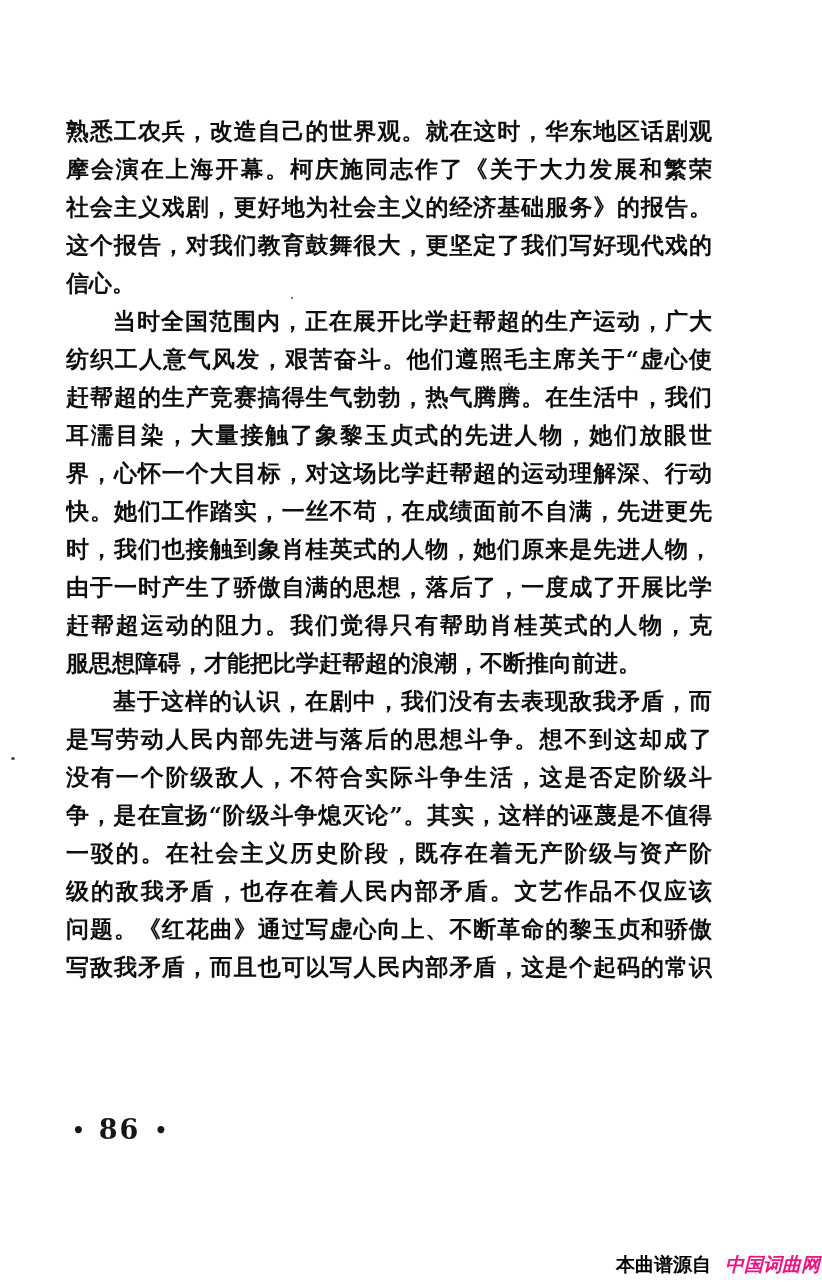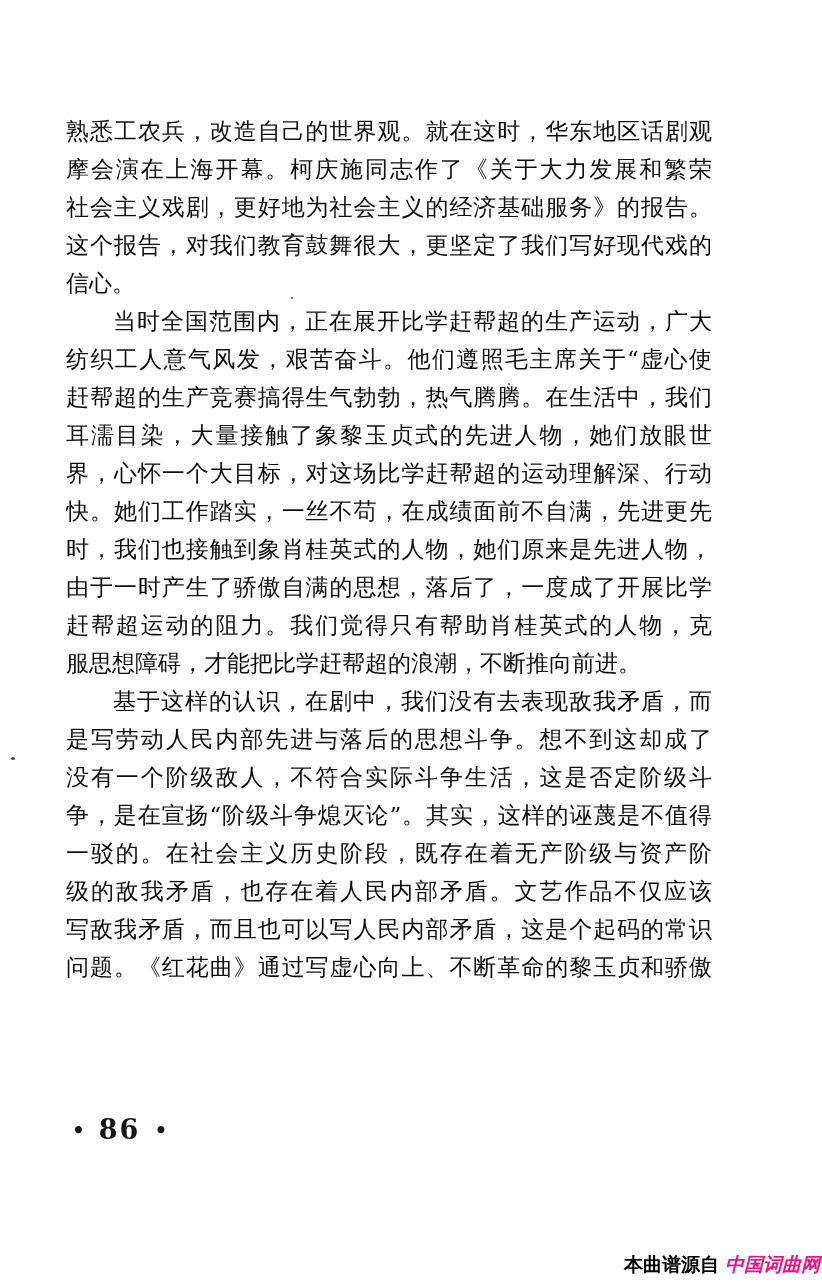--- a/index.html
+++ b/index.html
@@ -15,21 +15,21 @@
     background: #ffffff;
     overflow: hidden;
     font-family: "DejaVu Serif", "Liberation Serif", serif;
   }
   .text-block {
     position: absolute;
     left: 66px;
     top: 112px;
     width: 646px;
     font-size: 23px;
-    font-weight: 400;
+    font-weight: 700;
     color: #0e0e0e;
     letter-spacing: 0;
   }
   .para { margin: 0; }
   .line {
     height: 38px;
     line-height: 38px;
     text-align: justify;
     text-align-last: justify;
     text-justify: inter-character;
@@ -59,21 +59,21 @@
     line-height: 34px;
     margin: 0 14px;
     letter-spacing: 2px;
   }
   .watermark {
     position: absolute;
     right: 2px;
     top: 1252px;
     display: flex;
     align-items: baseline;
-    gap: 6px;
+    gap: 14px;
     font-family: "DejaVu Sans", "Liberation Sans", sans-serif;
     font-size: 19px;
     font-weight: bold;
     line-height: 24px;
     white-space: nowrap;
   }
   .watermark .wm-label { color: #000000; }
   .watermark .wm-site { color: #f0127e; }
   .speck {
     position: absolute;
@@ -109,22 +109,22 @@
         <div class="line">赶帮超运动的阻力。我们觉得只有帮助肖桂英式的人物，克</div>
         <div class="line no-stretch">服思想障碍，才能把比学赶帮超的浪潮，不断推向前进。</div>
       </div>
       <div class="para">
         <div class="line indent">基于这样的认识，在剧中，我们没有去表现敌我矛盾，而</div>
         <div class="line">是写劳动人民内部先进与落后的思想斗争。想不到这却成了</div>
         <div class="line">没有一个阶级敌人，不符合实际斗争生活，这是否定阶级斗</div>
         <div class="line">争，是在宣扬“阶级斗争熄灭论”。其实，这样的诬蔑是不值得</div>
         <div class="line">一驳的。在社会主义历史阶段，既存在着无产阶级与资产阶</div>
         <div class="line">级的敌我矛盾，也存在着人民内部矛盾。文艺作品不仅应该</div>
+        <div class="line">问题。《红花曲》通过写虚心向上、不断革命的黎玉贞和骄傲</div>
         <div class="line">写敌我矛盾，而且也可以写人民内部矛盾，这是个起码的常识</div>
-        <div class="line">问题。《红花曲》通过写虚心向上、不断革命的黎玉贞和骄傲</div>
       </div>
     </div>
 
   <div class="page-number">
     <span class="bullet">•</span>
     <span class="num">86</span>
     <span class="bullet">•</span>
   </div>
 
   <div class="watermark">

